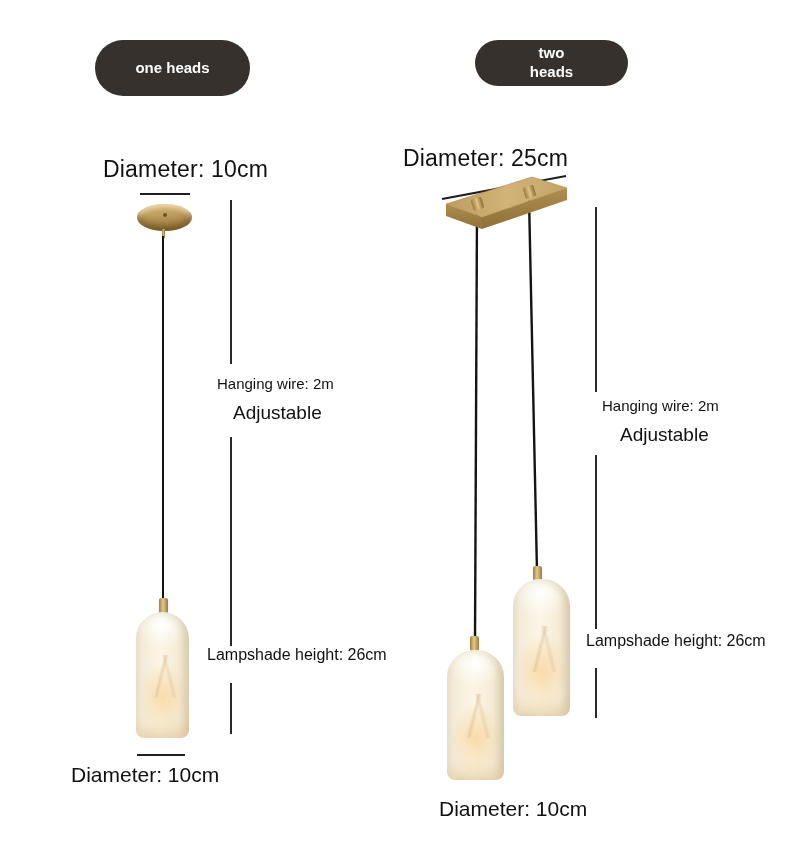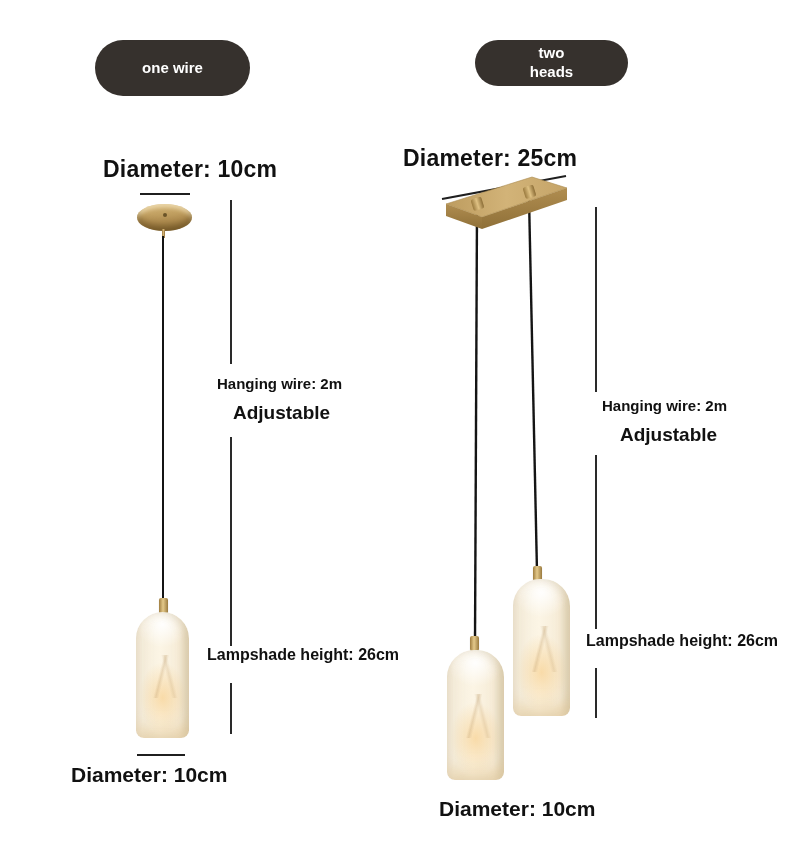--- a/index.html
+++ b/index.html
@@ -24,21 +24,21 @@
     font-weight: 700;
     font-size: 15px;
     text-align: center;
     line-height: 1.25;
   }
   .badge .badge-text { display: block; width: 64px; }
   .badge .badge-text.wide { width: 120px; }
 
   .lbl {
     position: absolute;
-    font-weight: 700;
+    font-weight: 400;
     white-space: nowrap;
     color: #111111;
   }
   .lbl-xl { font-size: 23px; letter-spacing: 0.2px; }
   .lbl-lg { font-size: 21px; }
   .lbl-md { font-size: 16px; }
   .lbl-sm { font-size: 15px; }
   .lbl-adj { font-size: 19px; }
 
   .hline { position: absolute; height: 2px; background: #1f1f1f; }
@@ -91,21 +91,21 @@
   }
 
   svg.layer { position: absolute; left: 0; top: 0; pointer-events: none; }
 </style>
 </head>
 <body>
 
 <div id="canvas">
 
   <div class="badge" style="left:95px; top:40px; width:155px; height:56px;">
-    <span class="badge-text wide">one wire</span>
+    <span class="badge-text wide">one heads</span>
   </div>
 
   <div class="badge" style="left:475px; top:40px; width:153px; height:46px;align-items:center;">
     <span class="badge-text">two heads</span>
   </div>
 
   <div class="lbl lbl-xl" style="left:103px; top:156px;">Diameter: 10cm</div>
 
   <div class="hline" style="left:140px; top:193px; width:50px;"></div>
 

